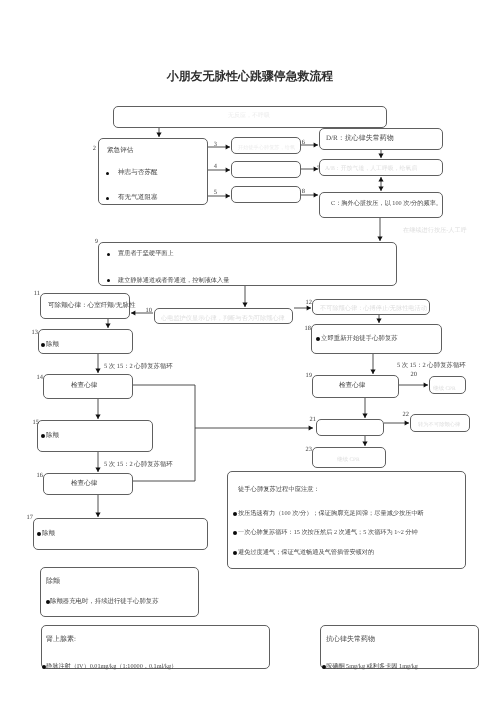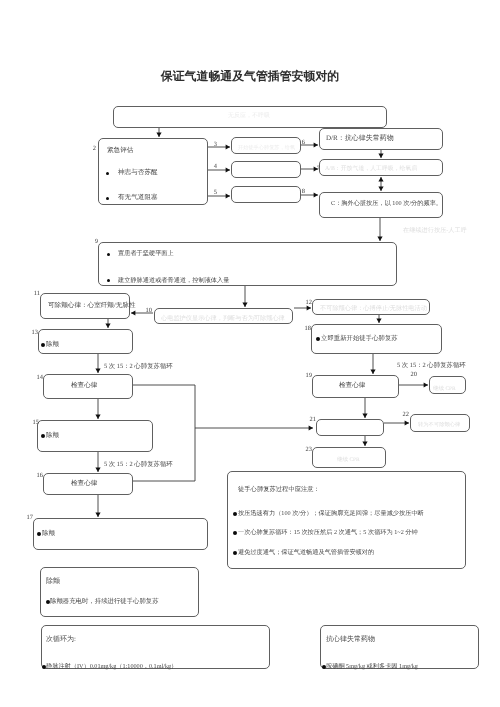--- a/index.html
+++ b/index.html
@@ -19,21 +19,21 @@
   .faint{color:#dddddd;}
   .ghost{color:#ececec;}
   .bdot{position:absolute;border-radius:50%;background:#0a0a0a;}
   svg.lines{position:absolute;left:0;top:0;width:500px;height:707px;overflow:visible;
             pointer-events:none;}
 </style>
 </head>
 <body>
 
 <div id="page">
-  <div class="title">保证气道畅通及气管插管安顿对的</div>
+  <div class="title">小朋友无脉性心跳骤停急救流程</div>
   <div class="box" style="left:113px;top:106px;width:274px;height:22px;"></div>
   <div class="box" style="left:98px;top:138px;width:110px;height:67px;"></div>
   <div class="lbl" style="left:96px;top:146px;">2</div>
   <div class="box" style="left:231px;top:137px;width:70px;height:17px;"></div>
   <div class="box" style="left:231px;top:161px;width:70px;height:17px;"></div>
   <div class="box" style="left:231px;top:186px;width:70px;height:17px;"></div>
   <div class="box" style="left:319px;top:128px;width:124px;height:22px;"></div>
   <div class="box" style="left:319px;top:159px;width:124px;height:17px;"></div>
   <div class="lbl" style="left:320px;top:166px;">7</div>
   <div class="box" style="left:98px;top:242px;width:299px;height:44px;"></div>
@@ -144,21 +144,21 @@
   <div class="tx" style="left:397px;top:363px;font-size:6.4px;">5 次 15：2 心肺复苏循环</div>
   <div class="tx faint" style="left:403px;top:228px;">在继续进行按压-人工呼</div>
   <div class="lbl" style="left:217px;top:142px;">3</div>
   <div class="lbl" style="left:217px;top:164px;">4</div>
   <div class="lbl" style="left:217px;top:190px;">5</div>
   <div class="lbl" style="left:305px;top:140px;">6</div>
   <div class="lbl" style="left:305px;top:189px;">8</div>
   <div class="lbl" style="left:417px;top:372px;">20</div>
   <div class="tx" style="left:238px;top:487px;font-size:6.3px;">徒手心肺复苏过程中应注意：</div>
   <div class="tx" style="left:46px;top:578px;font-size:7px;">除颤</div>
-  <div class="tx" style="left:46px;top:636px;font-size:7px;">次循环为:</div>
+  <div class="tx" style="left:46px;top:636px;font-size:7px;">肾上腺素:</div>
   <div class="tx" style="left:326px;top:636px;font-size:7px;text-align:center;">抗心律失常药物</div>
   <div class="bdot" style="left:106px;top:171.5px;width:3.4px;height:3.4px;"></div>
   <div class="tx" style="left:118px;top:170px;font-size:6.6px;">神志与否苏醒</div>
   <div class="bdot" style="left:106px;top:196.5px;width:3.4px;height:3.4px;"></div>
   <div class="tx" style="left:118px;top:195px;font-size:6.6px;">有无气道阻塞</div>
   <div class="bdot" style="left:106.5px;top:252.5px;width:3.4px;height:3.4px;"></div>
   <div class="tx" style="left:118px;top:251px;font-size:6.2px;">置患者于坚硬平面上</div>
   <div class="bdot" style="left:106.5px;top:279px;width:3.4px;height:3.4px;"></div>
   <div class="tx" style="left:118px;top:277.5px;font-size:6.2px;">建立静脉通道或者骨通道，控制液体入量</div>
   <div class="bdot" style="left:40.5px;top:343px;width:4.2px;height:4.2px;"></div>

